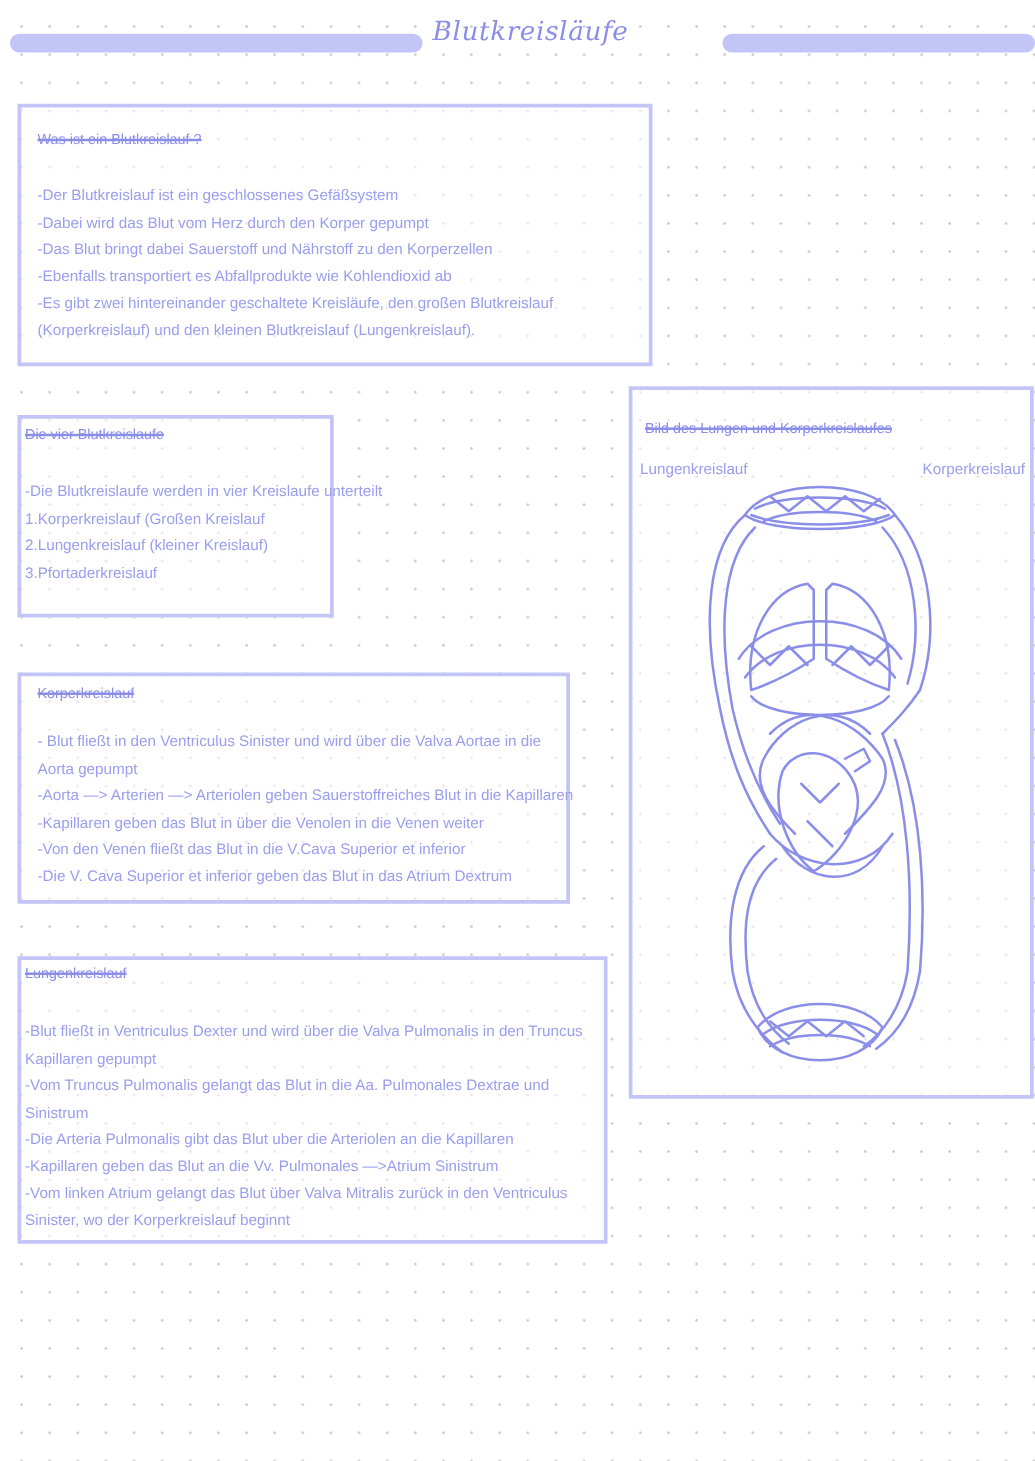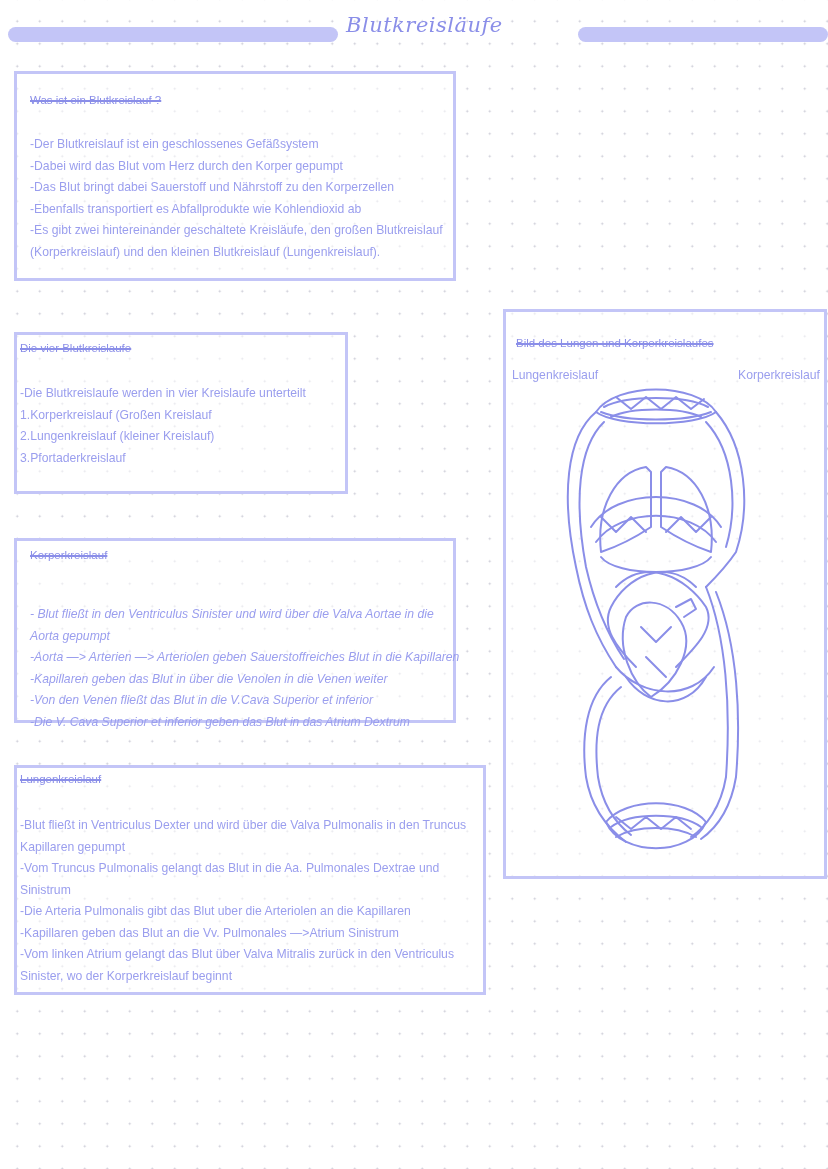--- a/index.html
+++ b/index.html
@@ -21,30 +21,30 @@
     font-family: "DejaVu Serif", serif; font-style: italic; letter-spacing: 0.5px;
   }
   .box { position: absolute; border: 3px solid #c3c5f7; background: rgba(255,255,255,0.55); box-sizing: border-box; }
   .box h2 {
     margin: 0; font-size: 11.5px; font-weight: normal; color: #8a8ee8;
     text-decoration: line-through; text-decoration-color: #8a8ee8; text-decoration-thickness: 1.5px;
     position: absolute;
   }
   .lines { position: absolute; margin: 0; padding: 0; list-style: none; }
   .lines li { font-size: 12.2px; line-height: 21.5px; color: #9a9eee; white-space: nowrap; }
-  #box1 { left: 14px; top: 71px; width: 442px; height: 210px; }
+  #box1 { left: 14px; top: 83px; width: 508px; height: 210px; }
   #box1 h2 { left: 13px; top: 20px; }
   #box1 .lines { left: 13px; top: 60px; }
-  #box2 { left: 14px; top: 332px; width: 334px; height: 162px; padding-left: 27px; }
+  #box2 { left: 14px; top: 332px; width: 253px; height: 162px; padding-left: 27px; }
   #box2 h2 { left: 3px; top: 7px; }
   #box2 .lines { left: 3px; top: 48px; }
   #box2 .lines li { line-height: 21.5px; }
   #box3 { left: 14px; top: 538px; width: 442px; height: 185px; }
   #box3 h2 { left: 13px; top: 8px; }
-  #box3 .lines { left: 13px; top: 63px; font-style: italic; }
+  #box3 .lines { left: 13px; top: 42px; }
   #box4 { left: 14px; top: 765px; width: 472px; height: 230px; }
   #box4 h2 { left: 3px; top: 5px; }
   #box4 .lines { left: 3px; top: 47px; }
   #box5 { left: 503px; top: 309px; width: 324px; height: 570px; }
   #box5 h2 { left: 10px; top: 25px; }
   .label-left { position: absolute; left: 6px; top: 56px; font-size: 12.2px; color: #9a9eee; }
   .label-right { position: absolute; right: 4px; top: 56px; font-size: 12.2px; color: #9a9eee; }
   .diagram { position: absolute; left: 50px; top: 65px; width: 200px; height: 490px; }
 </style>
 </head>

